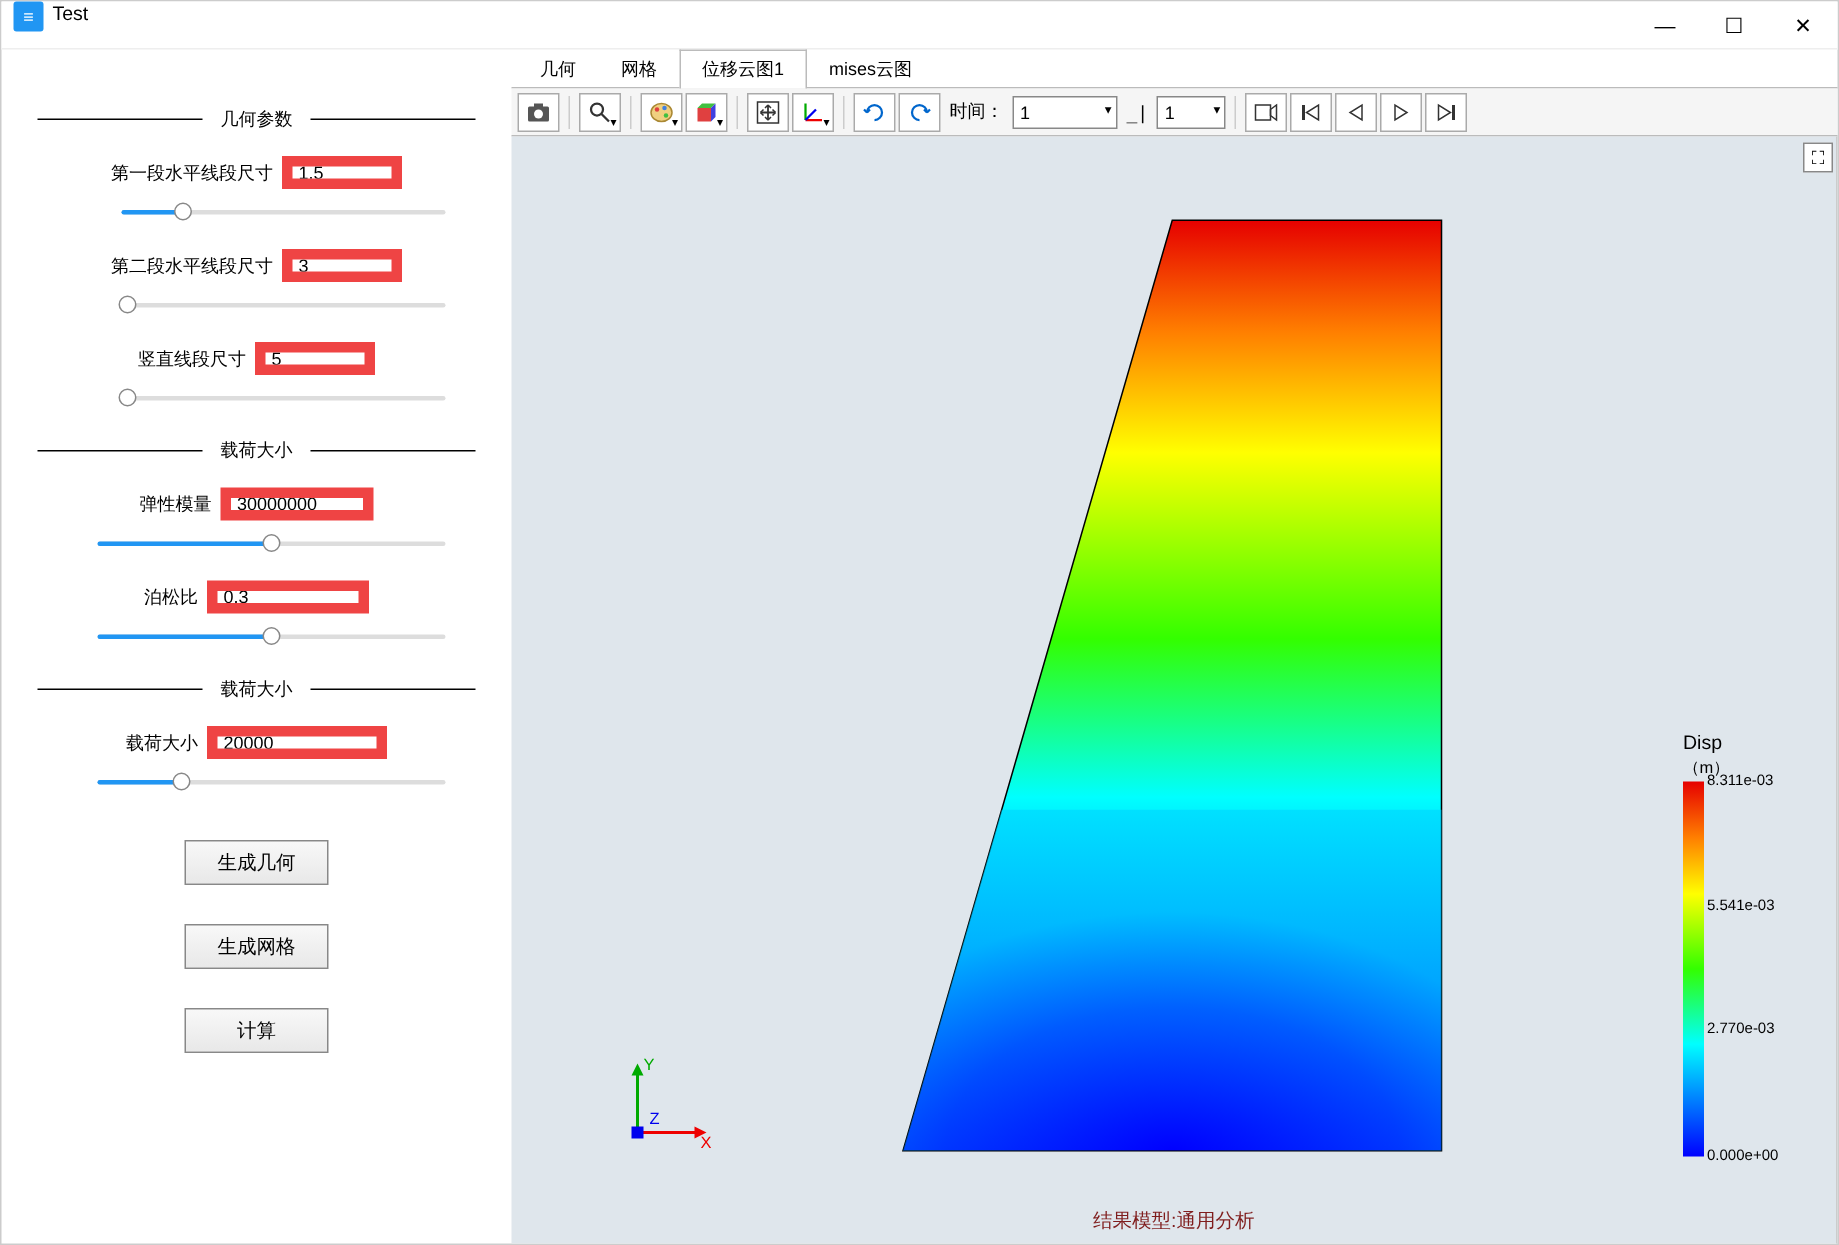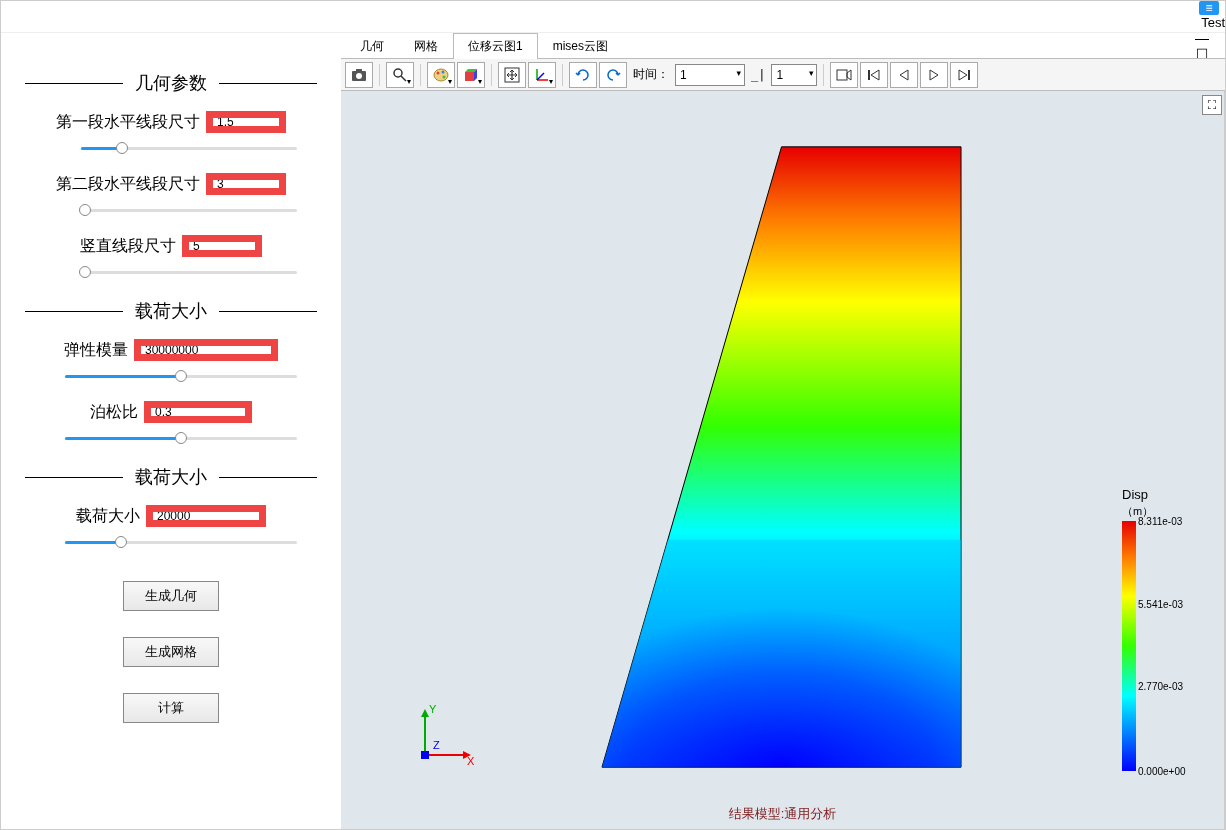--- a/index.html
+++ b/index.html
@@ -1,31 +1,31 @@
 <!DOCTYPE html>
 <html><head>
 <meta charset="utf-8">
 <style>
 * { box-sizing: border-box; margin: 0; padding: 0; }
 body { font-family: "Microsoft YaHei", "SimSun", sans-serif; font-size: 12px; background: #fff; overflow: hidden; }
 .win { width: 1226px; height: 830px; display: flex; flex-direction: column; border: 1px solid #ccc; }
-.titlebar { height: 32px; display: flex; align-items: flex-end; background: #fff; border-bottom: 1px solid #eee; flex-direction: column; }
+.titlebar { height: 32px; display: flex; align-items: flex-start; background: #fff; border-bottom: 1px solid #eee; }
 .titlebar .icon { width: 20px; height: 20px; margin: 0 6px 0 8px; background: #2196f3; border-radius: 2px; position: relative; display: flex; align-items: center; justify-content: center; }
 .titlebar .icon::before { content: "≡"; color: #fff; font-size: 12px; }
 .titlebar .title { font-size: 13px; flex: 0 0 auto; }
 .titlebar .spacer { flex: 1; }
 .titlebar .winbtn { width: 46px; height: 32px; display: flex; align-items: center; justify-content: center; font-size: 14px; cursor: pointer; }
 
 .content { flex: 1; display: flex; }
 .sidebar { width: 340px; padding: 20px 24px; }
 .group-title { display: flex; align-items: center; margin: 18px 0 10px; }
 .group-title .line { flex: 1; height: 1px; background: #000; }
-.group-title .text { padding: 0 12px; font-size: 18px; }
+.group-title .text { padding: 0 12px; font-size: 12px; }
 .field-row { display: flex; align-items: center; justify-content: center; margin-top: 16px; gap: 6px; }
-.field-row label { text-align: right; font-size: 16px; }
+.field-row label { text-align: right; font-size: 12px; }
 .field-row input[type=text] { width: 80px; height: 22px; border: 7px solid #ef4444; padding: 0 4px; font-size: 12px; background: #fff; }
 .slider { position: relative; height: 18px; margin-top: 6px; }
 .slider .track { position: absolute; top: 8px; left: 0; right: 0; height: 3px; background: #ddd; border-radius: 2px; }
 .slider .fill { position: absolute; top: 8px; left: 0; height: 3px; background: #2196f3; border-radius: 2px; }
 .slider .thumb { position: absolute; top: 3px; width: 12px; height: 12px; background: #fff; border: 1px solid #888; border-radius: 50%; transform: translateX(-50%); }
 .btn-col { display: flex; flex-direction: column; align-items: center; gap: 26px; margin-top: 30px; }
 .btn { width: 96px; height: 30px; border: 1px solid #888; background: linear-gradient(#f8f8f8,#e8e8e8); font-size: 13px; cursor: pointer; }
 
 .main { flex: 1; display: flex; flex-direction: column; }
 .tabs { height: 26px; display: flex; align-items: flex-end; border-bottom: 1px solid #bbb; padding-left: 4px; }
@@ -106,21 +106,21 @@
       </div>
 
       <div class="group-title">
         <div class="line"></div>
           <div class="text">载荷大小</div>
           <div class="line"></div>
       </div>
 
       <div class="field-row">
         <label>弹性模量</label>
-        <input type="text" style="width: 144px;" value="30000000">
+        <input type="text" style="width: 102px;" value="30000000">
       </div>
       <div class="slider" style="margin-left:40px;margin-right:20px">
         <div class="track"></div>
           <div class="fill" style="width:50%"></div>
           <div class="thumb" style="left:50%"></div>
       </div>
 
       <div class="field-row">
         <label>泊松比</label>
         <input type="text" style="width: 108px;" value="0.3">

